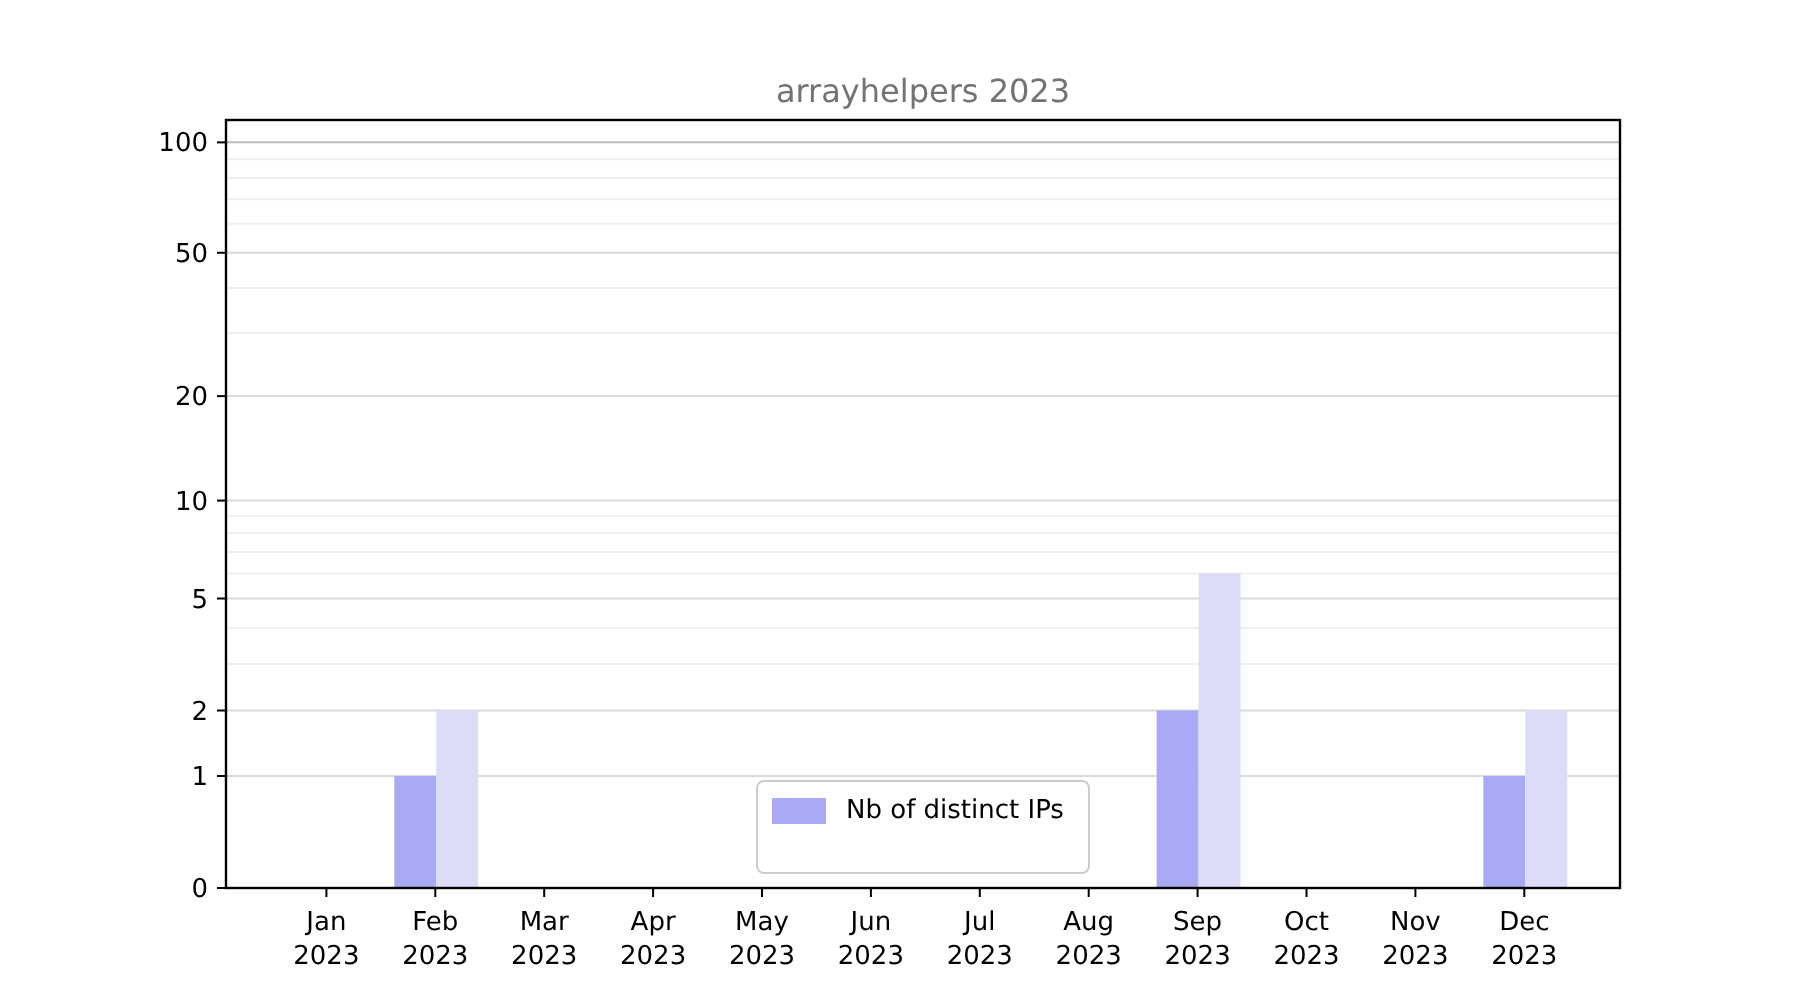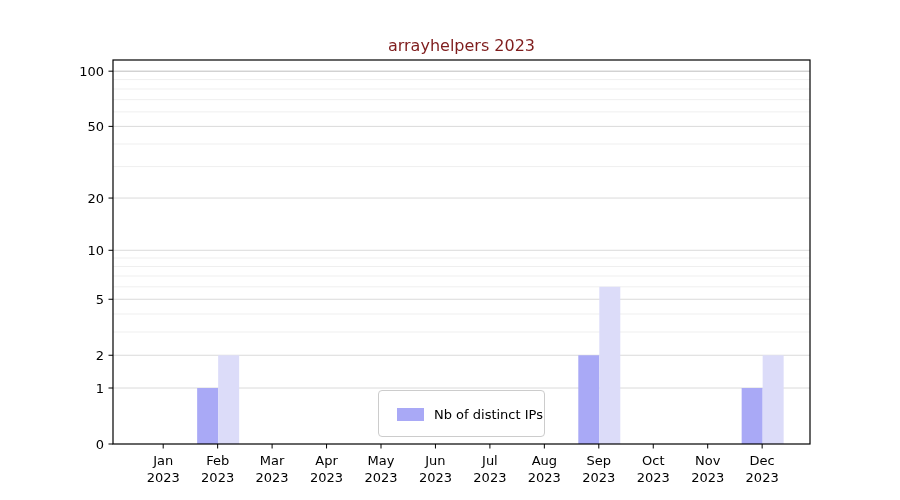--- a/index.html
+++ b/index.html
@@ -15,42 +15,42 @@
     background: #ffffff;
     overflow: hidden;
   }
   .chart-title {
     position: absolute;
     left: 113px;
     width: 697px;
     top: 36px;
     text-align: center;
     font-size: 16px;
-    color: #7f1d1d;
+    color: #737373;
     white-space: nowrap;
   }
   svg.plot {
     position: absolute;
     left: 0;
     top: 0;
   }
   .legend {
     position: absolute;
     left: 378px;
     top: 390px;
     width: 167px;
     height: 47px;
     box-sizing: border-box;
     background: rgba(255,255,255,0.9);
     border: 1px solid #cccccc;
     border-radius: 4px;
-    padding: 7px 9px 6px 18px;
+    padding: 7px 9px 6px 7px;
     display: flex;
     flex-direction: column;
-    justify-content: center;
+    justify-content: flex-start;
   }
   .legend-entry {
     display: flex;
     align-items: center;
     height: 15px;
   }
   .legend-swatch {
     width: 27px;
     height: 13px;
     margin-right: 10px;

